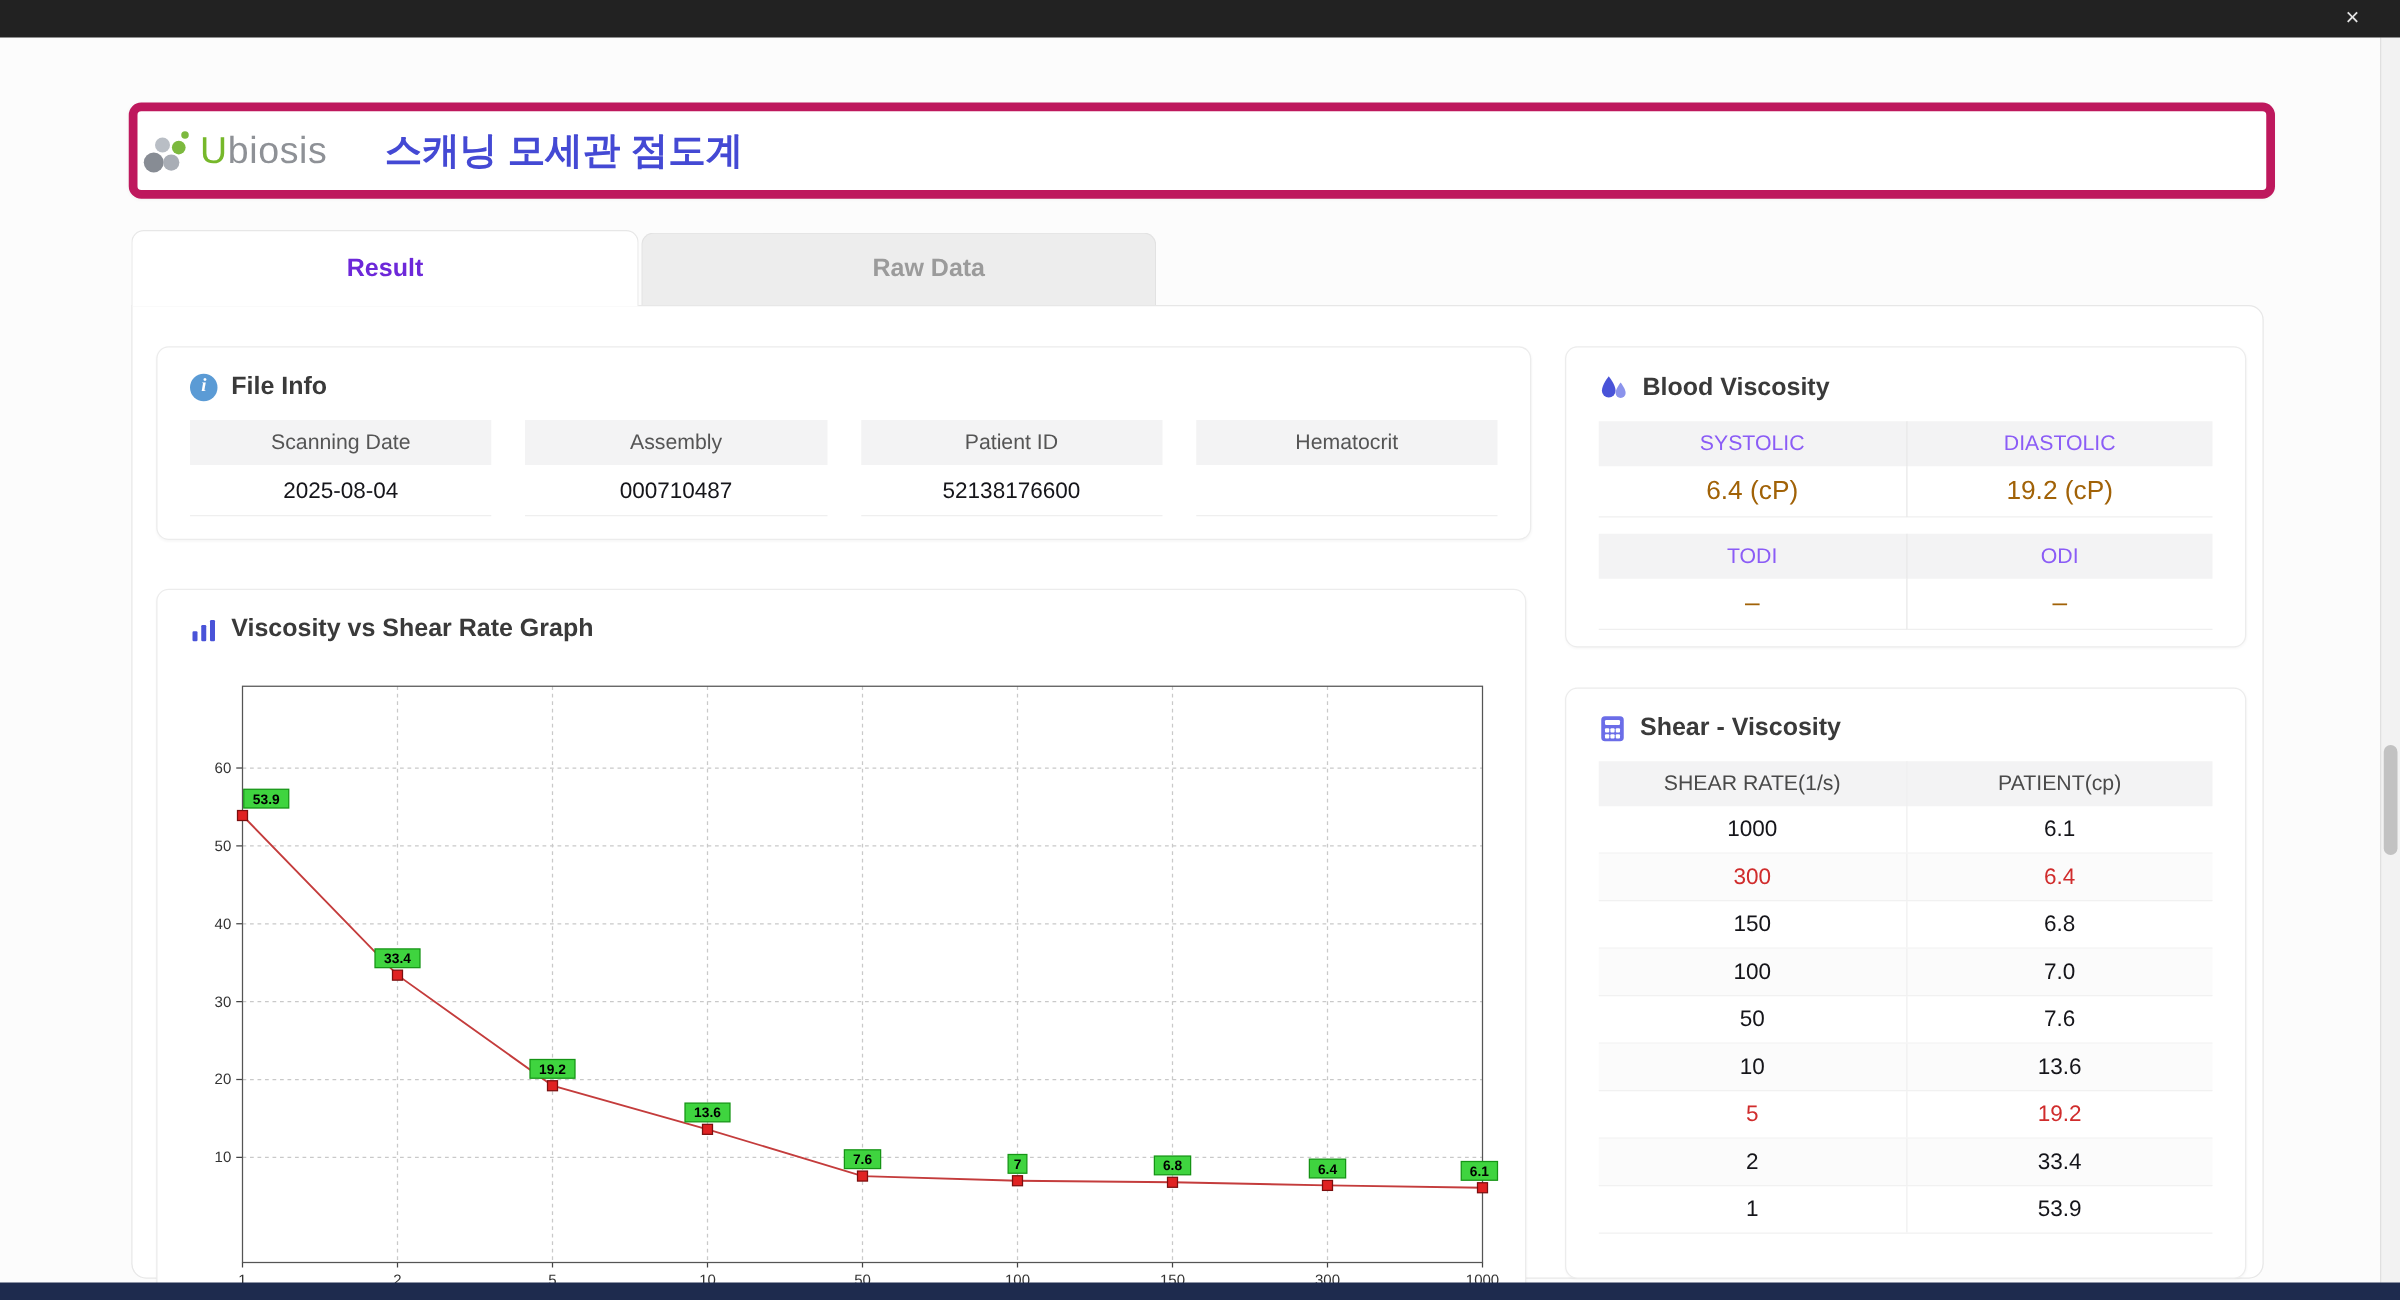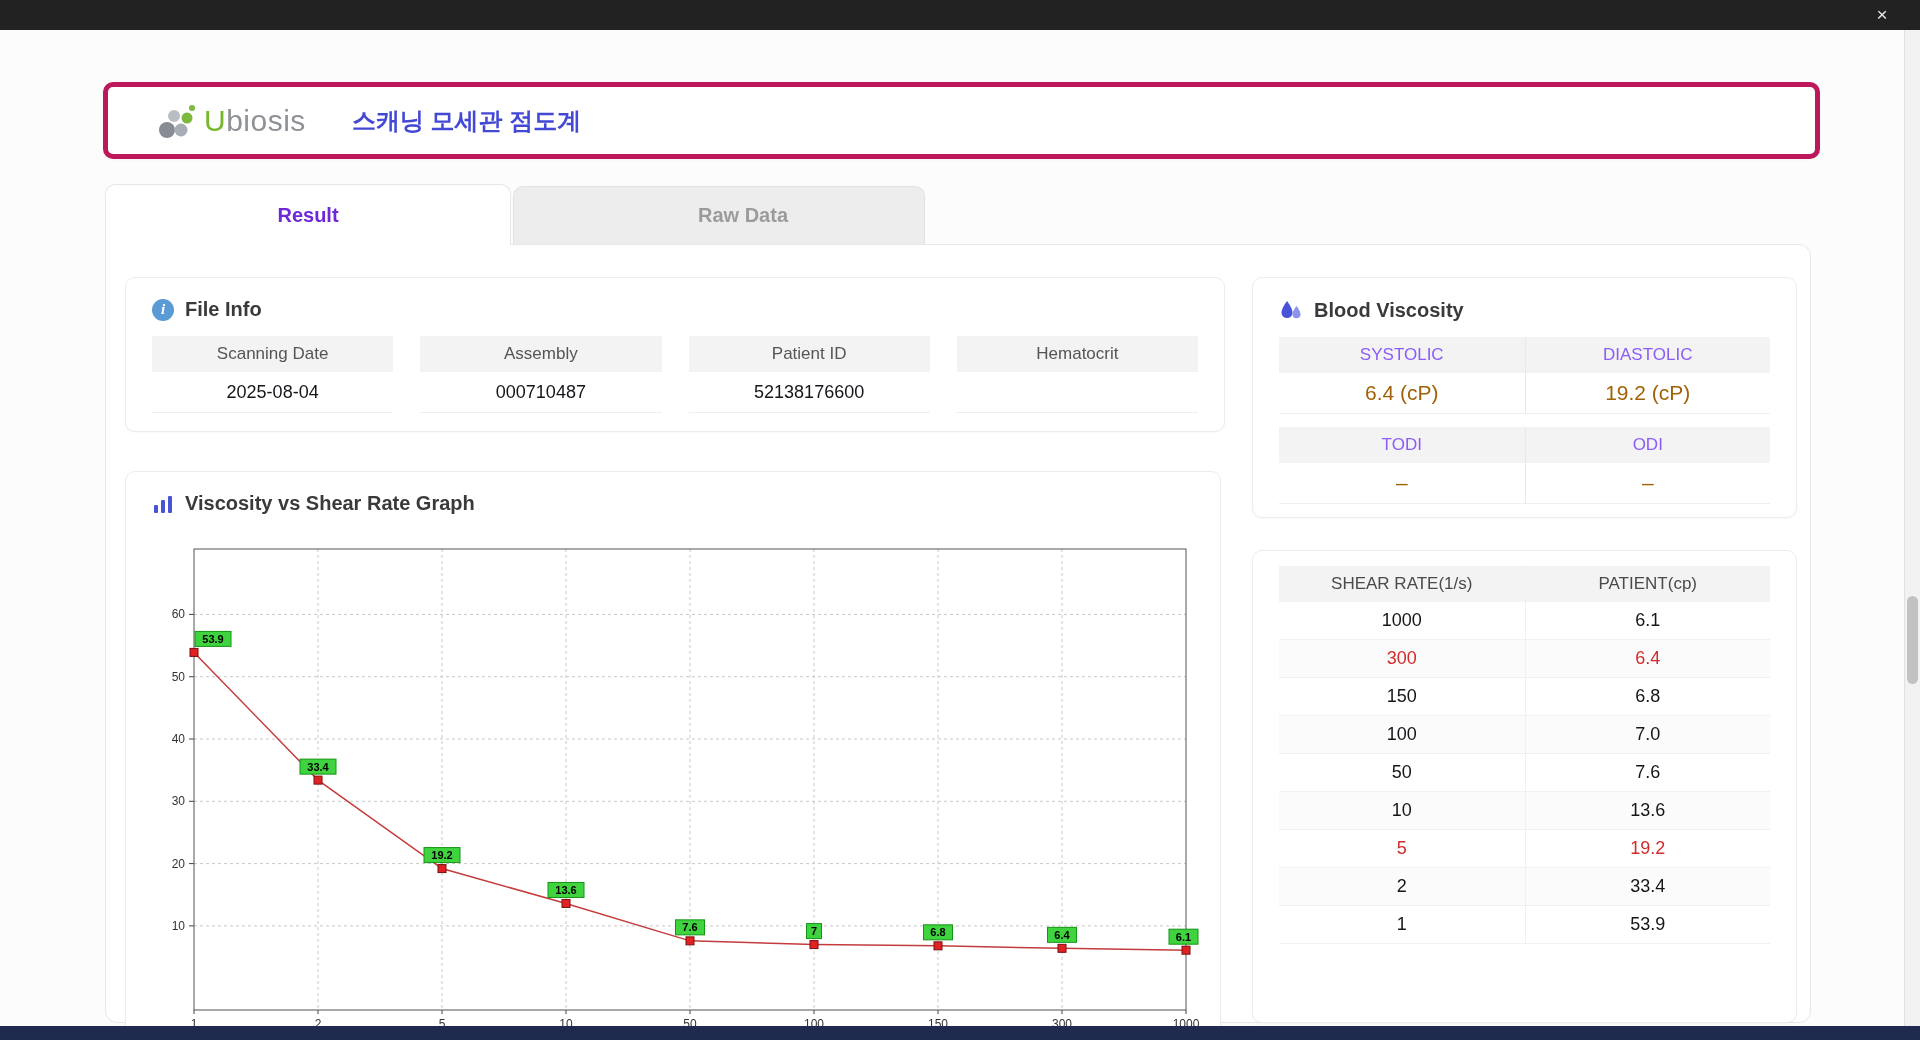--- a/index.html
+++ b/index.html
@@ -7,25 +7,25 @@
   .screen { position:relative; width:1920px; height:1040px; overflow:hidden; background:#fcfcfc; }
 
   
   .titlebar { position:absolute; left:0; top:0; width:1920px; height:30px; background:#222; z-index:10; }
   .close-btn { position:absolute; right:18px; top:0; width:40px; height:30px; display:flex; align-items:center; justify-content:center; color:#e5e5e5; font-size:19px; cursor:pointer; }
   .bottombar { position:absolute; left:0; bottom:0; width:1920px; height:14px; background:#1e2b4e; z-index:10; }
   .scrollbar { position:absolute; right:0; top:30px; width:16px; height:996px; background:#f2f2f2; border-left:1px solid #e0e0e0; z-index:9; }
   .scroll-thumb { position:absolute; left:2px; top:566px; width:11px; height:88px; background:#c2c2c2; border-radius:6px; }
 
   
-  .header-card { position:absolute; left:103px; top:82px; width:1717px; height:77px; background:#fff; border:5px solid #be185d; border-radius:10px; display:flex; align-items:center; padding-left:46px; gap:46px; box-shadow:0 1px 3px rgba(0,0,0,0.04); }
+  .header-card { position:absolute; left:103px; top:82px; width:1717px; height:77px; background:#fff; border:7px solid #be185d; border-radius:10px; display:flex; align-items:center; gap:46px; box-shadow:0 1px 3px rgba(0,0,0,0.04); }
   .logo { display:flex; align-items:center; gap:6px; }
   .logo-text { font-size:30px; font-weight:500; color:#8e9196; letter-spacing:0.5px; }
   .logo-u { color:#76b82a; }
-  .app-title { font-size:24px; font-weight:700; color:#4449d4; }
+  .app-title { font-size:30px; font-weight:700; color:#4449d4; }
 
   
   .tab { position:absolute; display:flex; align-items:center; justify-content:center; font-size:20px; cursor:pointer; }
   .tab-result { left:105px; top:184px; width:406px; height:61px; background:#fff; border:1px solid #e7e7e7; border-bottom:none; border-radius:10px 10px 0 0; font-weight:700; color:#6d28d9; z-index:4; }
   .tab-rawdata { left:513px; top:186px; width:412px; height:58px; background:#ededed; border:1px solid #e2e2e2; border-bottom:none; border-radius:10px 10px 0 0; font-weight:600; color:#9b9b9b; z-index:3;padding-left:48px; }
 
   
   .content-panel { position:absolute; left:105px; top:244px; width:1706px; height:779px; background:#fff; border:1px solid #e7e7e7; border-radius:0 12px 12px 12px; z-index:2; }
 
   .card { position:absolute; background:#fff; border:1px solid #ececec; border-radius:10px; box-shadow:0 1px 2px rgba(0,0,0,0.03); }
@@ -234,20 +234,33 @@
           <div class="bv-cell">ODI</div>
         </div>
         <div class="bv-row bv-values">
           <div class="bv-cell">–</div>
           <div class="bv-cell">–</div>
         </div>
       </div>
     </div>
 
     <div class="card sv-card">
+      <div class="card-header">
+        <svg width="22" height="22" viewBox="0 0 22 22">
+          <rect x="2" y="1" width="18" height="20" rx="3" fill="#6b6de8"></rect>
+          <rect x="5" y="4" width="12" height="4" rx="1" fill="#ffffff"></rect>
+          <rect x="5" y="10.5" width="3.4" height="3.4" rx="0.8" fill="#ffffff"></rect>
+          <rect x="9.3" y="10.5" width="3.4" height="3.4" rx="0.8" fill="#ffffff"></rect>
+          <rect x="13.6" y="10.5" width="3.4" height="3.4" rx="0.8" fill="#ffffff"></rect>
+          <rect x="5" y="15.3" width="3.4" height="3.4" rx="0.8" fill="#ffffff"></rect>
+          <rect x="9.3" y="15.3" width="3.4" height="3.4" rx="0.8" fill="#ffffff"></rect>
+          <rect x="13.6" y="15.3" width="3.4" height="3.4" rx="0.8" fill="#ffffff"></rect>
+        </svg>
+        <span class="card-title">Shear - Viscosity</span>
+      </div>
       <div class="sv-table">
         <div class="sv-header">
           <div class="sv-cell">SHEAR RATE(1/s)</div>
           <div class="sv-cell">PATIENT(cp)</div>
         </div>
         <div id="sv-rows">
             <div class="sv-row">
               <div class="sv-cell">1000</div>
               <div class="sv-cell">6.1</div>
             </div>

